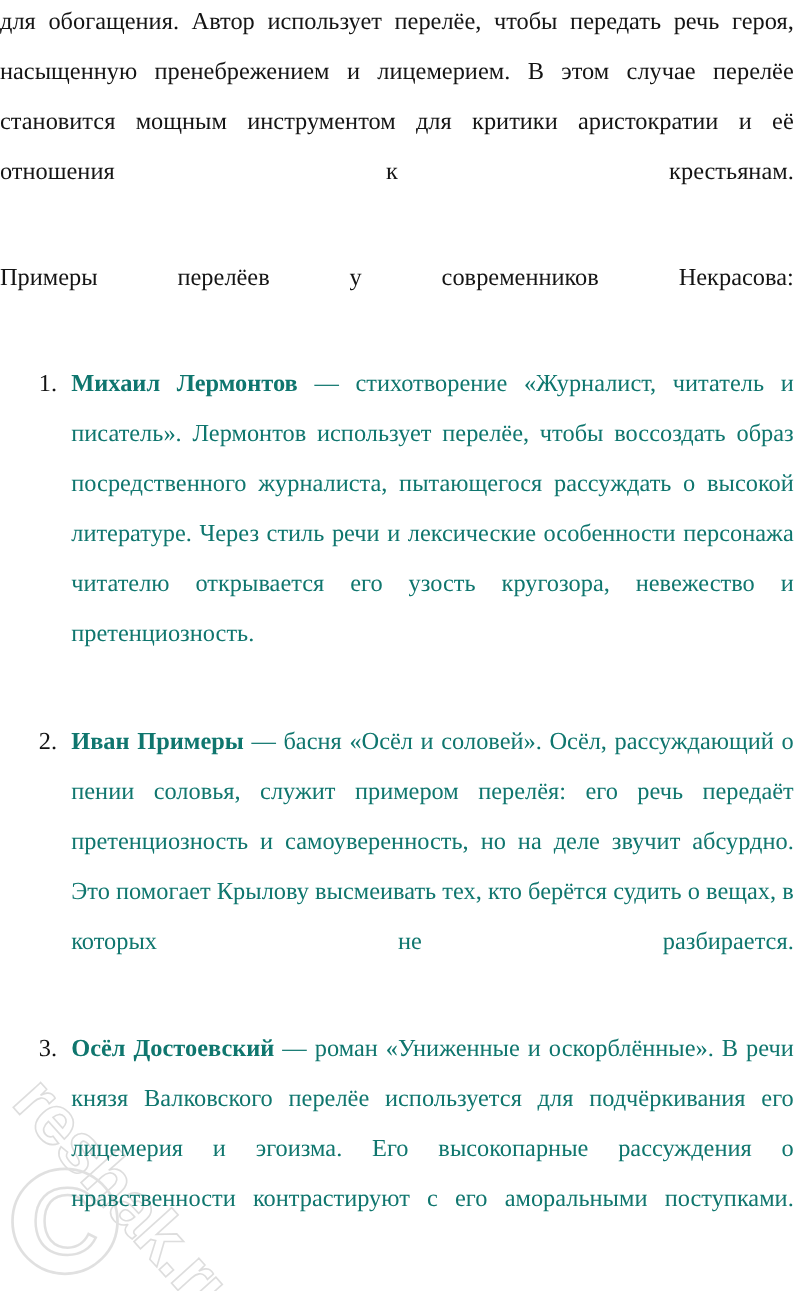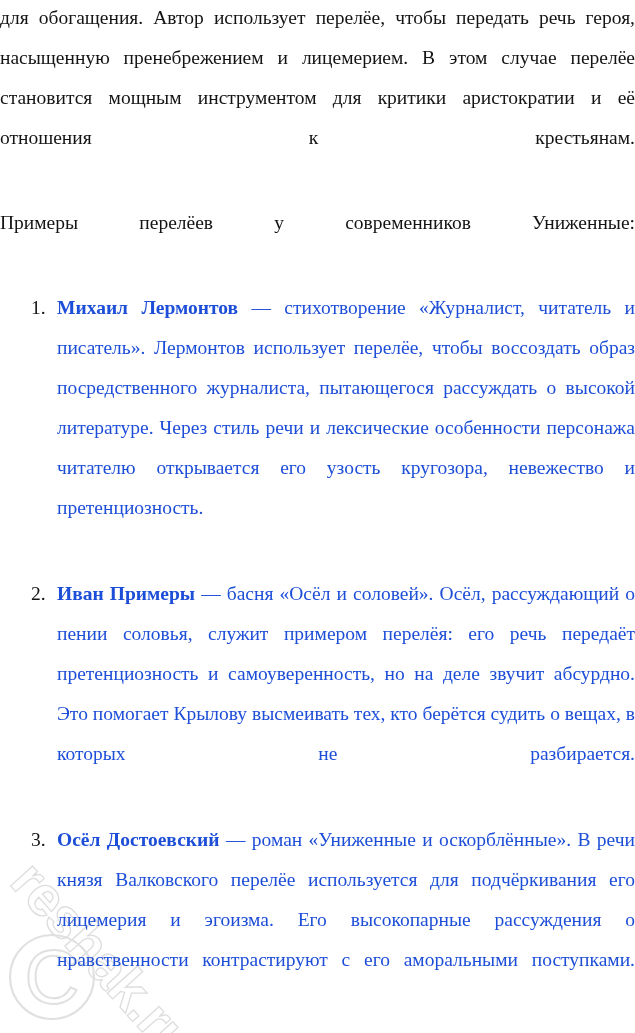--- a/index.html
+++ b/index.html
@@ -82,21 +82,21 @@
     font-size: 19.5px;
     line-height: 40px;
     color: #141414;
   }
   ol.examples > li p.item-body {
     margin: 0;
     font-size: 19.5px;
     line-height: 40px;
     text-align: justify;
     text-justify: inter-word;
-    color: #1d4ed8;
+    color: #0f766e;
   }
   .nm { font-weight: bold; }
 
   .final-block { margin-top: 4px; }
 
   
   .para:after, .item-body:after {
     content: "";
     display: inline-block;
     width: 100%;
@@ -116,21 +116,21 @@
       <text x="52" y="158" text-anchor="middle" font-family="'Liberation Sans', sans-serif" font-size="76" fill="none" stroke="#c8c8c8" stroke-width="2">C</text>
     </svg>
   </div>
 
   <div class="text-layer">
 
     <p class="para first">для обогащения. Автор использует перелёе, чтобы передать речь героя, насыщенную пренебрежением и лицемерием. В этом случае перелёе становится мощным инструментом для критики аристократии и её отношения к крестьянам.</p>
 
     <div class="spacer-sm"></div>
 
-    <p class="para">Примеры перелёев у современников Униженные:</p>
+    <p class="para">Примеры перелёев у современников Некрасова:</p>
 
     <div class="spacer-sm"></div>
 
     <ol class="examples">
       <li>
         <p class="item-body"><span class="nm">Михаил Лермонтов</span><span> — стихотворение «Журналист, читатель и писатель». Лермонтов использует перелёе, чтобы воссоздать образ посредственного журналиста, пытающегося рассуждать о высокой литературе. Через стиль речи и лексические особенности персонажа читателю открывается его узость кругозора, невежество и претенциозность.</span></p>
       </li>
       <li>
         <p class="item-body"><span class="nm">Иван Примеры</span><span> — басня «Осёл и соловей». Осёл, рассуждающий о пении соловья, служит примером перелёя: его речь передаёт претенциозность и самоуверенность, но на деле звучит абсурдно. Это помогает Крылову высмеивать тех, кто берётся судить о вещах, в которых не разбирается.</span></p>
       </li>

